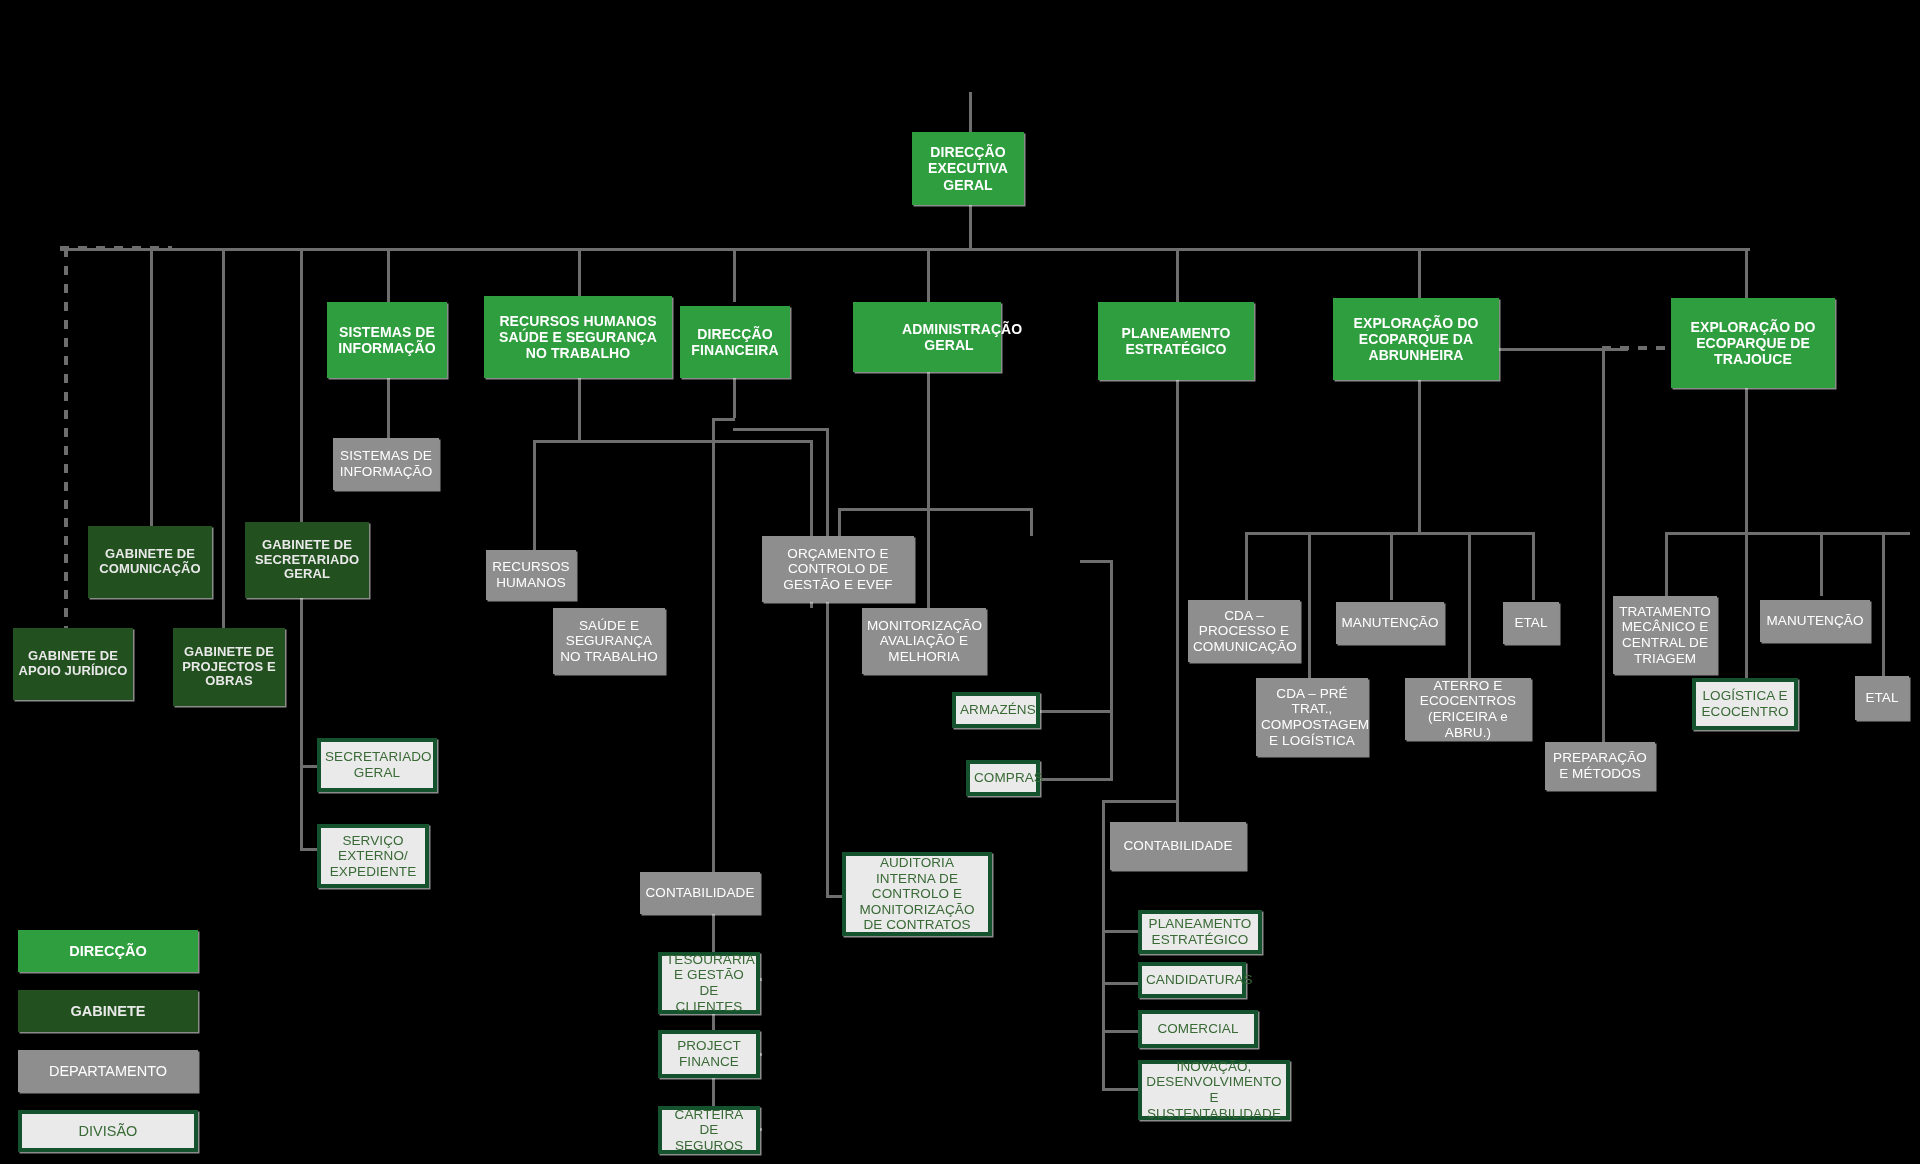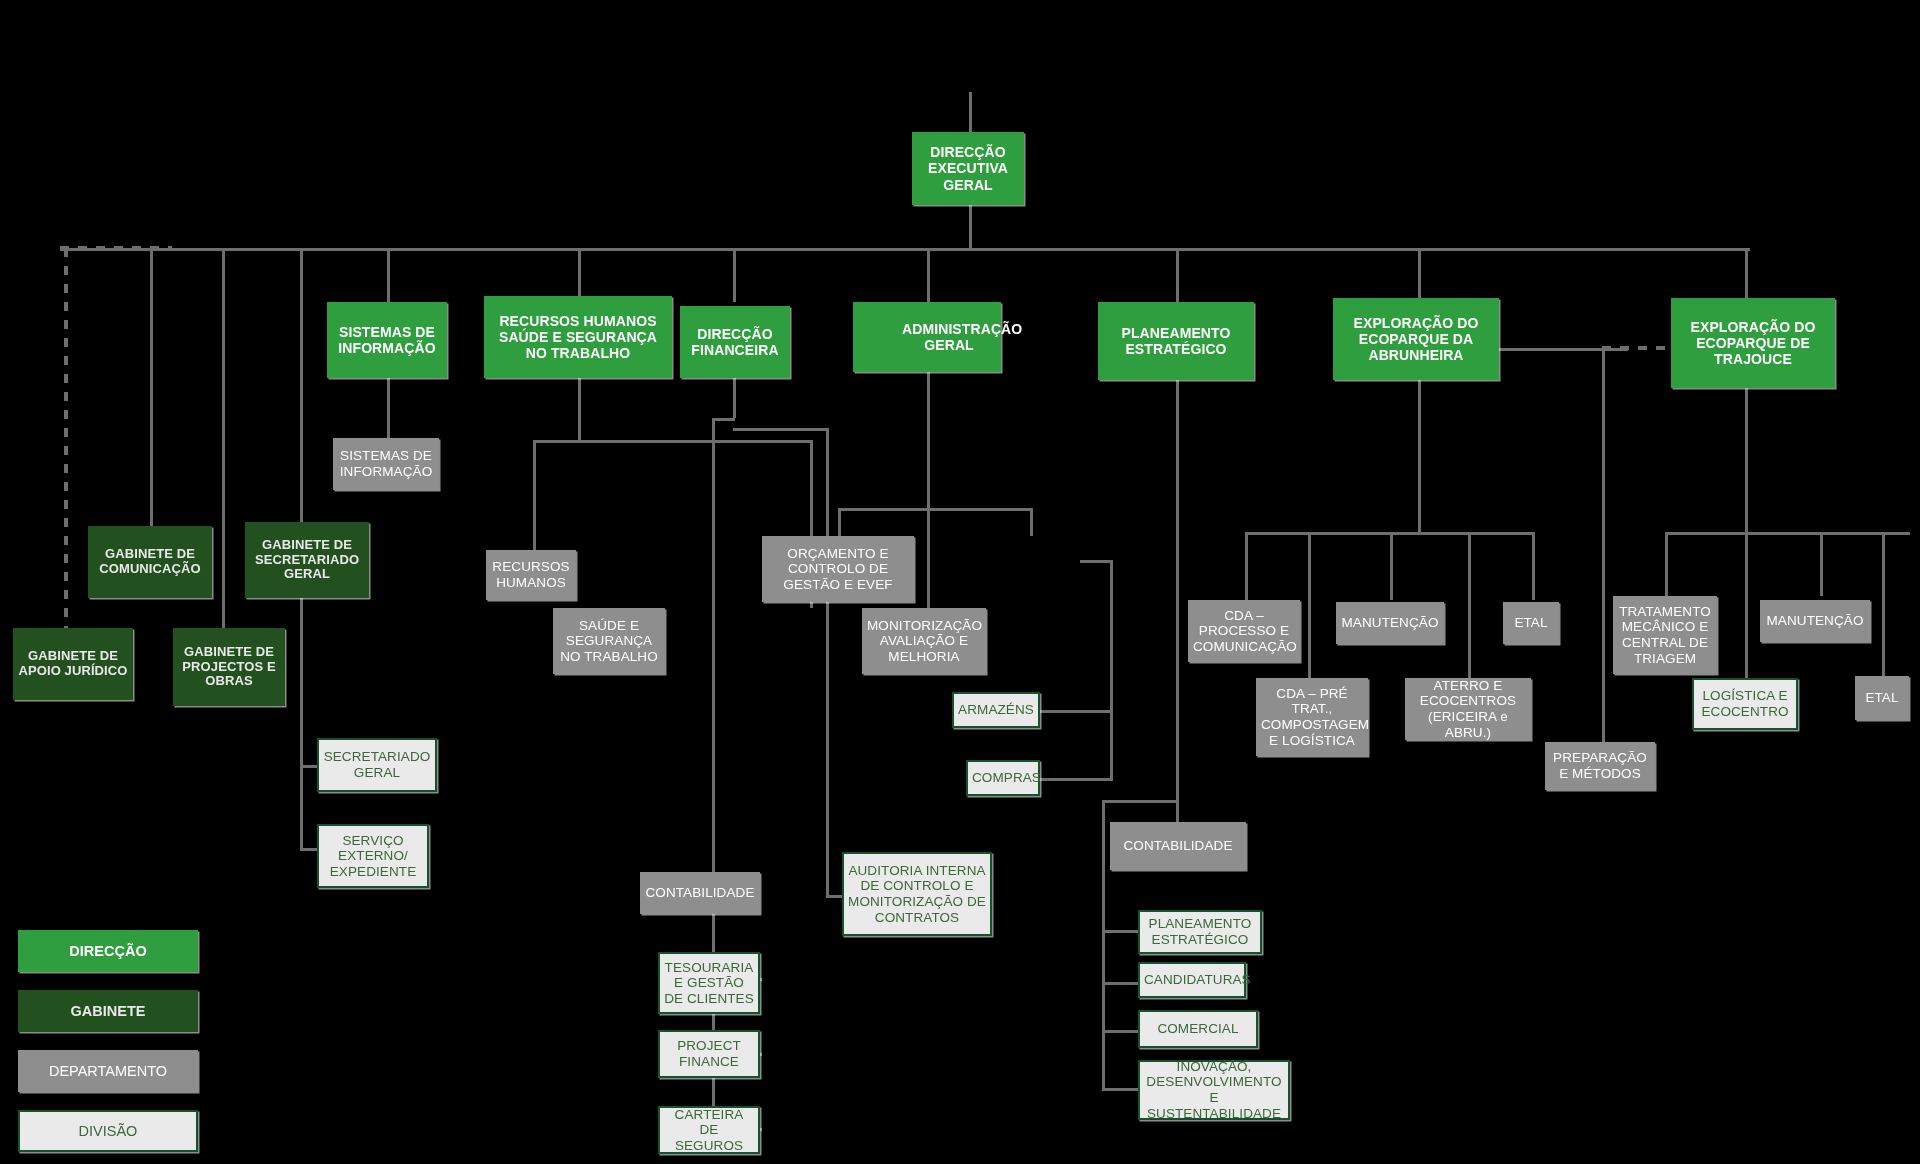--- a/index.html
+++ b/index.html
@@ -77,21 +77,21 @@
     background: #8E8E8E;
     color: #FFFFFF;
     font-size: 13.5px;
     border: 1px solid #8E8E8E;
   }
   
   .t-divisao {
     background: #EAEAEA;
     color: #396A36;
     font-size: 13.5px;
-    border: 2px solid #14532d;
+    border: 4px solid #14532d;
   }
   
   #legend { position: absolute; left: 18px; top: 930px; }
   .legend-item {
     width: 180px; height: 42px; margin-bottom: 18px;
     display: flex; align-items: center; justify-content: center;
     box-shadow: 1.5px 1.5px 0 rgba(255,255,255,0.55);
     font-size: 14.5px;
   }
   .legend-item.t-direccao,

